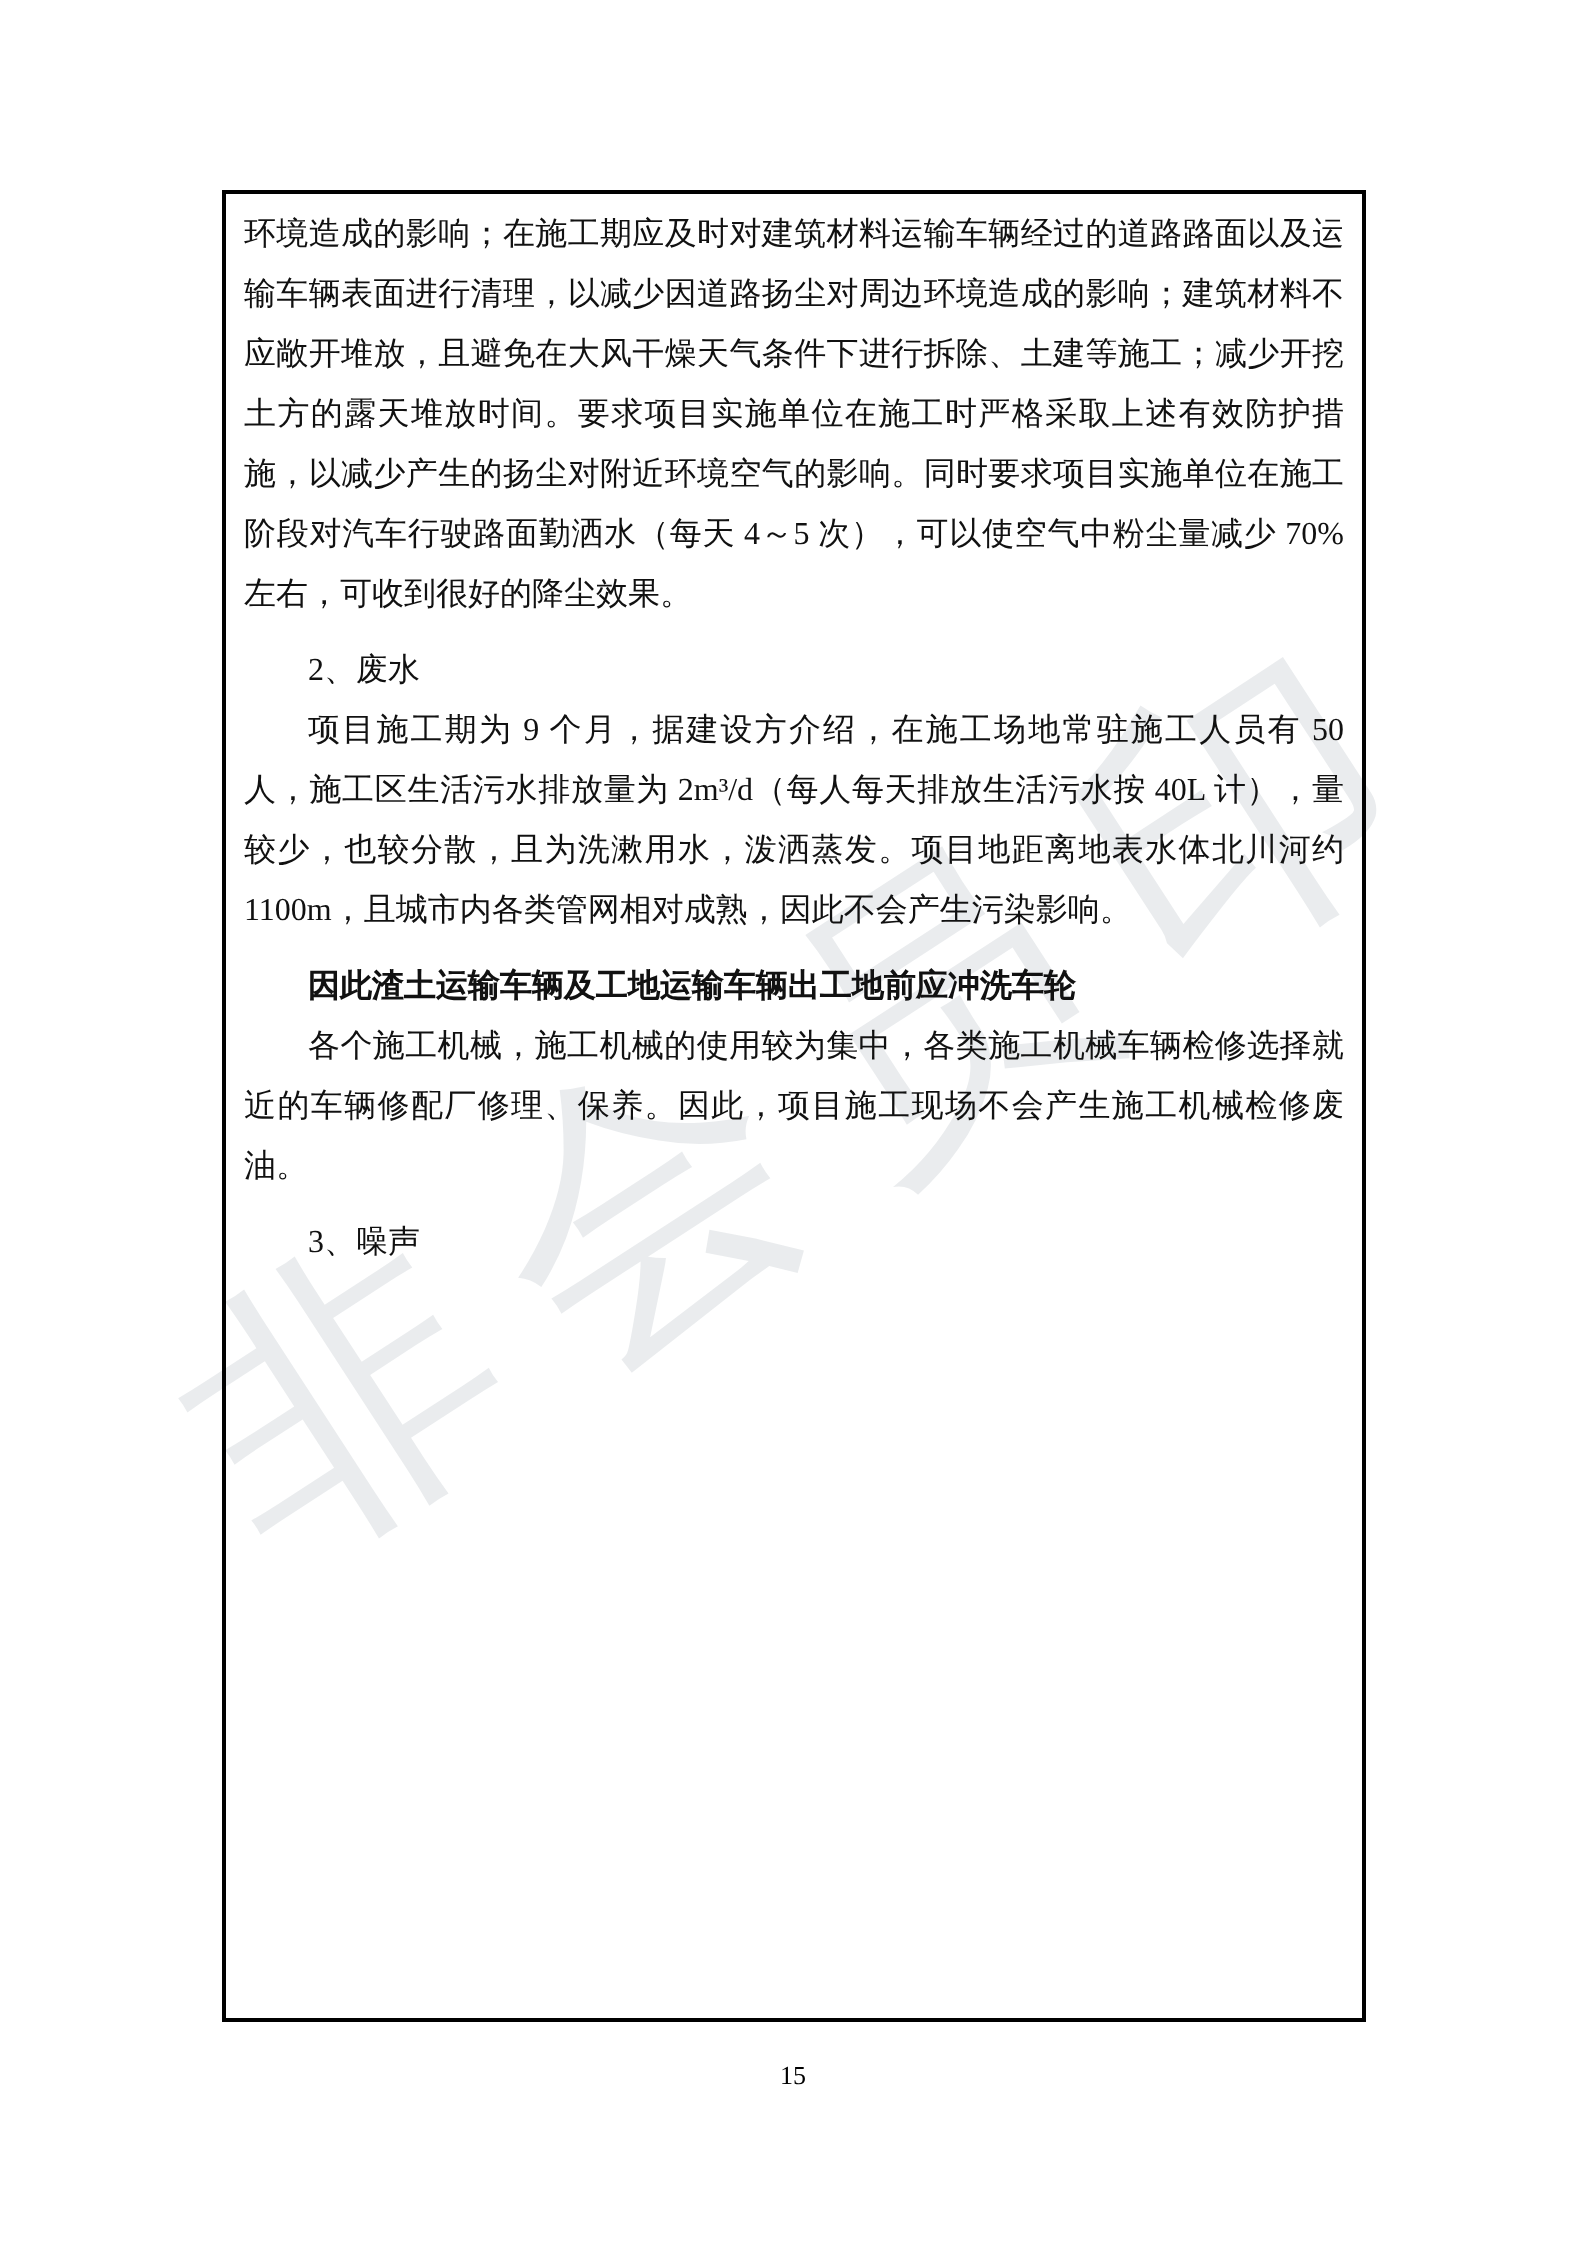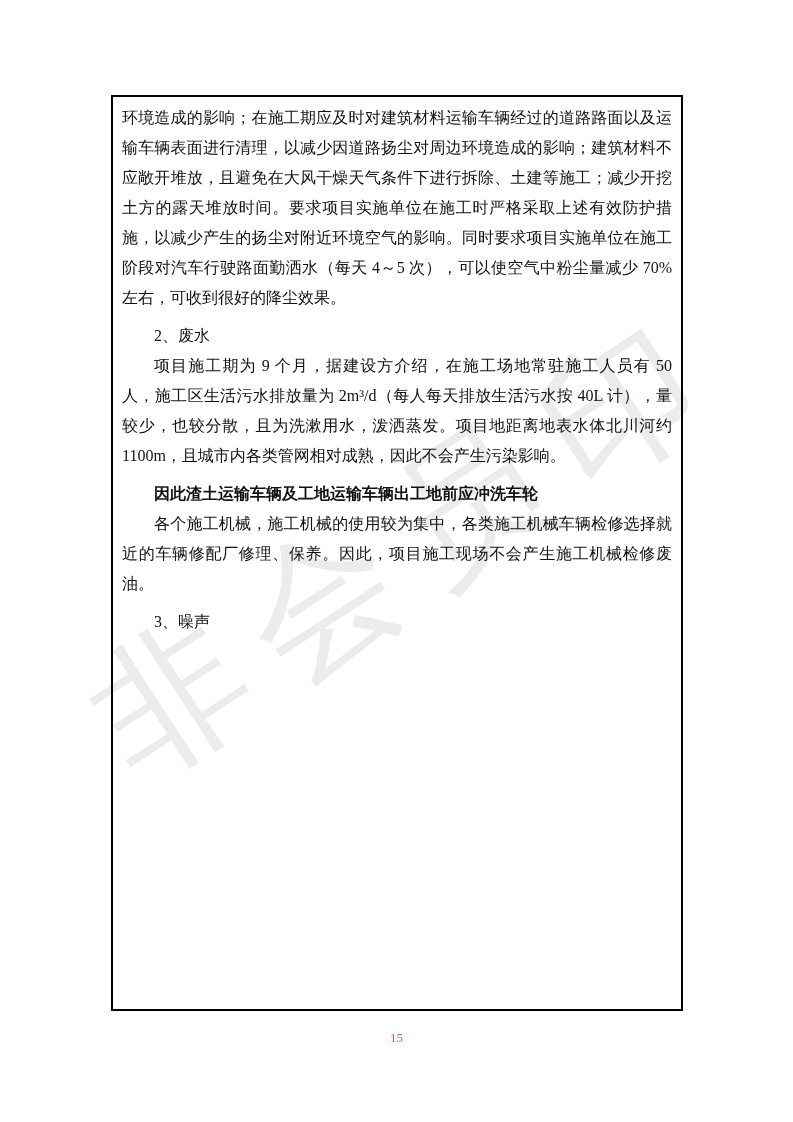--- a/index.html
+++ b/index.html
@@ -48,21 +48,21 @@
     text-indent:2em;
     margin-top:8px;
   }
   p.numbered{ margin-top:8px; }
   .footer{
     position:absolute;
     left:0; top:1030px;
     width:100%;
     text-align:center;
     font-size:13px;
-    color:#ec4899;
+    color:#000000;
     z-index:1;
   }
 </style>
 </head>
 <body>
 
 <div class="watermark">非会员印</div>
 
 <div class="doc-frame">
   <div id="doc-body">

